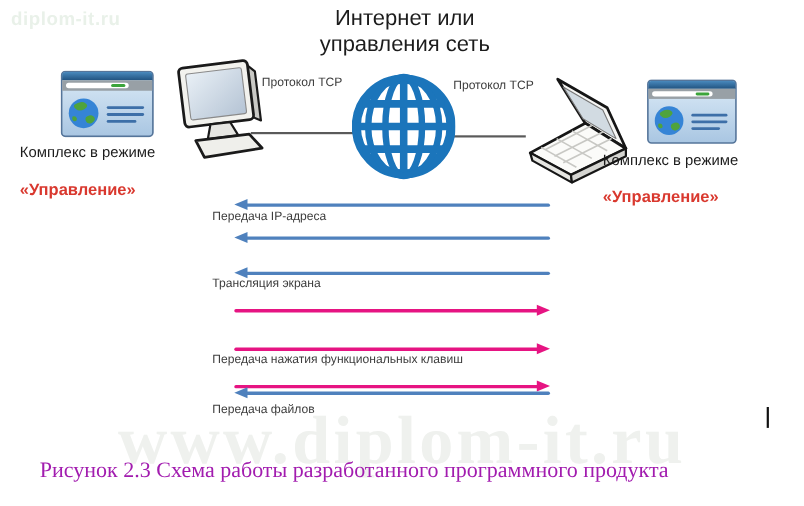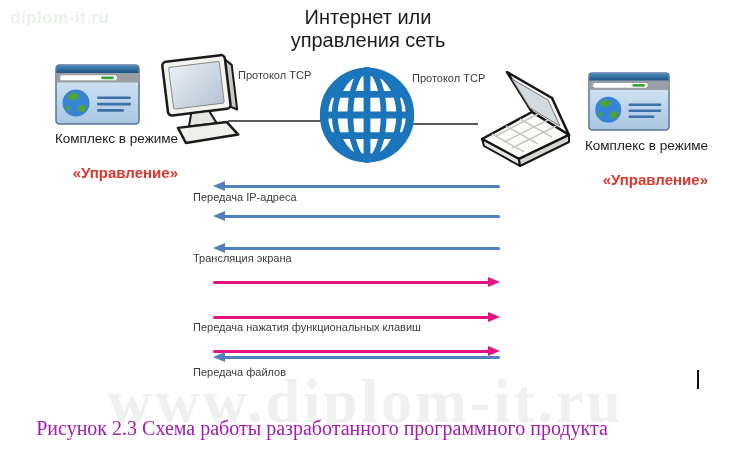--- a/index.html
+++ b/index.html
@@ -18,21 +18,21 @@
   }
 
   
   .title { left:258px; top:6px; width:220px; text-align:center;
            font-size:20px; line-height:23px; color:#1c1c1c; }
 
   
   .proto { font-size:11px; color:#3d3d3d; }
 
   
-  .node-cap { width:160px; text-align:right; }
+  .node-cap { width:160px; text-align:left; }
   .node-cap .l1 { font-size:13.5px; color:#1c1c1c; }
   .node-cap .l2 { font-size:15px; font-weight:bold; color:#d9382e; margin-top:18px; }
 
   
   .net-line { height:1.5px; background:#5a5a5a; }
 
   
   .arrow { position:absolute; left:213px; width:287px; height:10px; }
   .arrow .shaft { position:absolute; top:3.5px; height:3px; border-radius:1.5px; left:0; right:0; }
   .arrow.dir-left  .shaft { left:9px; }

